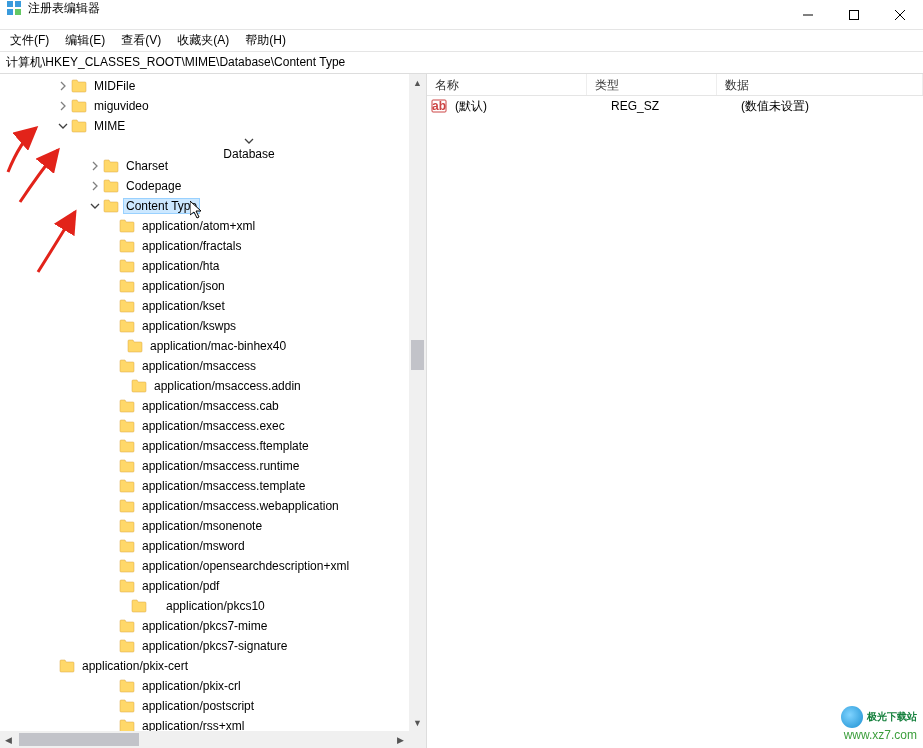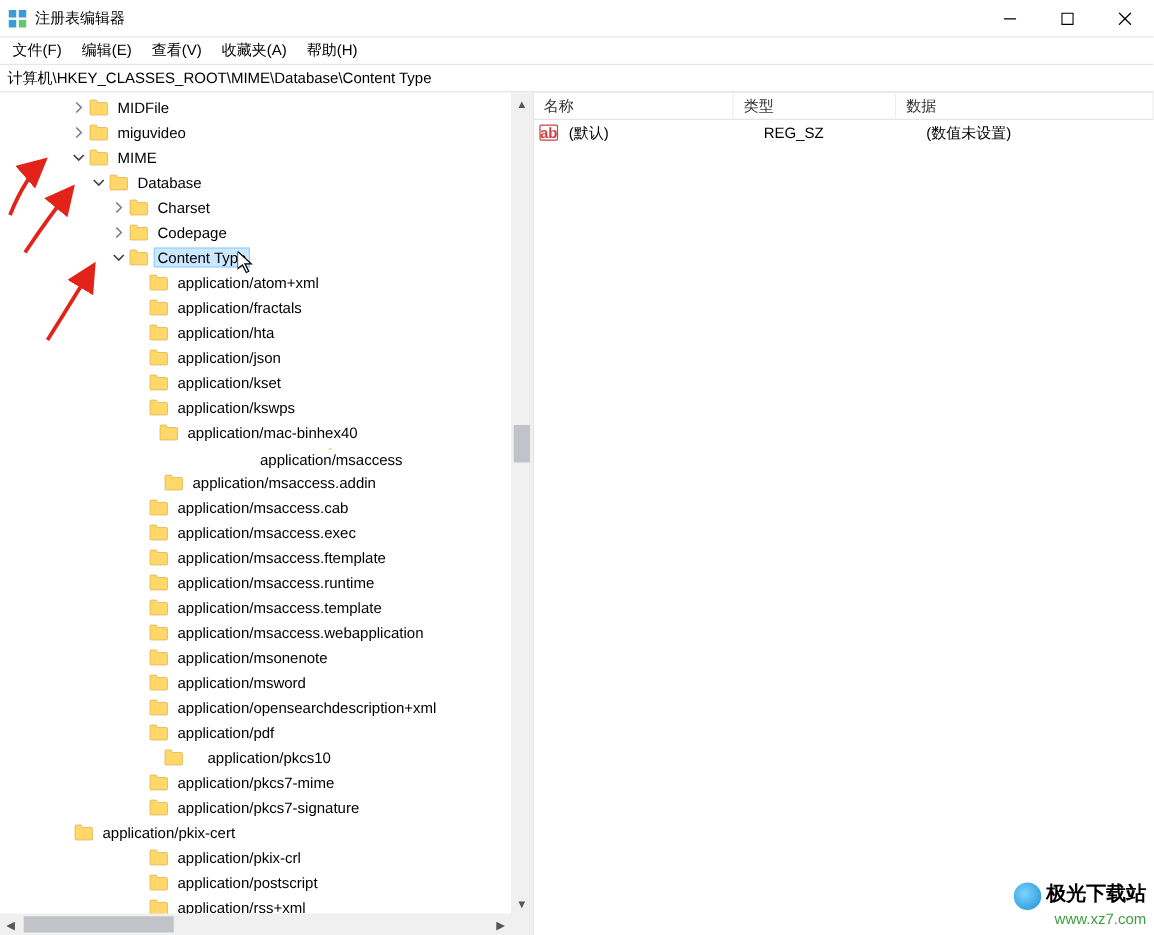--- a/index.html
+++ b/index.html
@@ -1,17 +1,17 @@
 <!DOCTYPE html>
 <html><head>
 <meta charset="utf-8">
 <style>
 * { box-sizing: border-box; margin: 0; padding: 0; font-family: "Microsoft YaHei", "Segoe UI", Tahoma, sans-serif; font-size: 12px; }
 body { background: #fff; width: 923px; height: 748px; overflow: hidden; position: relative; }
-.titlebar { height: 30px; display: flex; align-items: center; padding: 0 0 0 6px; border-bottom: 1px solid #e5e5e5; }
+.titlebar { height: 30px; display: flex; align-items: flex-start; padding: 0 0 0 6px; border-bottom: 1px solid #e5e5e5; }
 .titlebar-icon { width: 16px; height: 16px; margin-right: 6px; }
 .titlebar-title { flex: 1; color: #000; }
 .win-buttons { display: flex; }
 .win-btn { width: 46px; height: 30px; display: flex; align-items: center; justify-content: center; }
 .menubar { height: 22px; display: flex; align-items: center; padding: 0 2px; border-bottom: 1px solid #e5e5e5; }
 .menu-item { padding: 2px 8px; cursor: default; }
 .addressbar { height: 22px; display: flex; align-items: center; padding: 2px 6px; border-bottom: 1px solid #ddd; background: #fff; }
 .addressbar span { color: #000; }
 .main { display: flex; height: calc(748px - 30px - 22px - 22px); }
 .left-pane { width: 427px; border-right: 1px solid #ddd; overflow: hidden; position: relative; background: #fff; }
@@ -40,21 +40,21 @@
 .sb-track { flex: 1; background: #f0f0f0; position: relative; }
 .sb-thumb { position: absolute; left: 2px; right: 2px; top: 40%; height: 30px; background: #c2c3c9; }
 .scrollbar-h { position: absolute; left: 0; right: 0; bottom: 0; height: 17px; background: #f0f0f0; display: flex; }
 .scrollbar-h .sb-btn { width: 17px; height: 17px; }
 .scrollbar-h .sb-track { flex: 1; position: relative; }
 .scrollbar-h .sb-thumb { position: absolute; top: 2px; bottom: 2px; left: 2px; width: 120px; background: #c2c3c9; height: auto; }
 .scrollbar-h .corner { width: 17px; height: 17px; background: #f0f0f0; }
 .arrow-annotation { position: absolute; pointer-events: none; z-index: 50; }
 .cursor { position: absolute; width: 16px; height: 20px; z-index: 60; pointer-events: none; }
 .watermark { position: absolute; right: 6px; bottom: 6px; z-index: 70; text-align: right; }
-.watermark .wm1 { color: #000000; font-size: 16px; font-weight: bold; margin-top: 28px; }
+.watermark .wm1 { color: #15803d; font-size: 10px; font-weight: bold; margin-top: 28px; }
 .watermark .wm2 { color: #3c9e3c; font-size: 12px; }
 .watermark .badge { display: inline-block; width: 22px; height: 22px; border-radius: 50%; background: radial-gradient(circle at 40% 40%, #7fd3ff, #1a8fd1); vertical-align: middle; margin-right: 4px; }
 </style>
 </head>
 <body>
 
 <div class="titlebar">
   <svg class="titlebar-icon" viewBox="0 0 16 16">
     <rect x="1" y="1" width="6" height="6" fill="#3a9bdc"></rect>
       <rect x="9" y="1" width="6" height="6" fill="#3a9bdc"></rect>
@@ -123,21 +123,21 @@
           <span class="expander">
             <svg width="10" height="10" viewBox="0 0 10 10">
               <path d="M1 3 L5 7 L9 3" fill="none" stroke="#404040" stroke-width="1.3"></path>
             </svg>
           </span>
           <svg class="folder-icon" viewBox="0 0 16 14">
             <path d="M1 3 L1 12 Q1 13 2 13 L14 13 Q15 13 15 12 L15 4 Q15 3 14 3 L7 3 L6 1 L2 1 Q1 1 1 2 Z" fill="#ffd869" stroke="#d9a441" stroke-width="0.5"></path>
           </svg>
           <span class="lbl">MIME</span>
         </div>
-        <div class="tree-row" style="padding-left: 72px;">
+        <div class="tree-row" style="padding-left: 72px; flex-direction: column;">
           <span class="expander">
             <svg width="10" height="10" viewBox="0 0 10 10">
               <path d="M1 3 L5 7 L9 3" fill="none" stroke="#404040" stroke-width="1.3"></path>
             </svg>
           </span>
           <svg class="folder-icon" viewBox="0 0 16 14">
             <path d="M1 3 L1 12 Q1 13 2 13 L14 13 Q15 13 15 12 L15 4 Q15 3 14 3 L7 3 L6 1 L2 1 Q1 1 1 2 Z" fill="#ffd869" stroke="#d9a441" stroke-width="0.5"></path>
           </svg>
           <span class="lbl">Database</span>
         </div>
@@ -216,21 +216,21 @@
           </svg>
           <span class="lbl">application/kswps</span>
         </div>
         <div class="tree-row" style="padding-left: 112px;">
           <span class="expander empty"></span>
           <svg class="folder-icon" viewBox="0 0 16 14">
             <path d="M1 3 L1 12 Q1 13 2 13 L14 13 Q15 13 15 12 L15 4 Q15 3 14 3 L7 3 L6 1 L2 1 Q1 1 1 2 Z" fill="#ffd869" stroke="#d9a441" stroke-width="0.5"></path>
           </svg>
           <span class="lbl">application/mac-binhex40</span>
         </div>
-        <div class="tree-row" style="padding-left: 104px; flex-direction: column;">
+        <div class="tree-row" style="padding-left: 104px;">
           <span class="expander empty"></span>
           <svg class="folder-icon" viewBox="0 0 16 14">
             <path d="M1 3 L1 12 Q1 13 2 13 L14 13 Q15 13 15 12 L15 4 Q15 3 14 3 L7 3 L6 1 L2 1 Q1 1 1 2 Z" fill="#ffd869" stroke="#d9a441" stroke-width="0.5"></path>
           </svg>
           <span class="lbl">application/msaccess</span>
         </div>
         <div class="tree-row" style="padding-left: 116px;">
           <span class="expander empty"></span>
           <svg class="folder-icon" viewBox="0 0 16 14">
             <path d="M1 3 L1 12 Q1 13 2 13 L14 13 Q15 13 15 12 L15 4 Q15 3 14 3 L7 3 L6 1 L2 1 Q1 1 1 2 Z" fill="#ffd869" stroke="#d9a441" stroke-width="0.5"></path>

